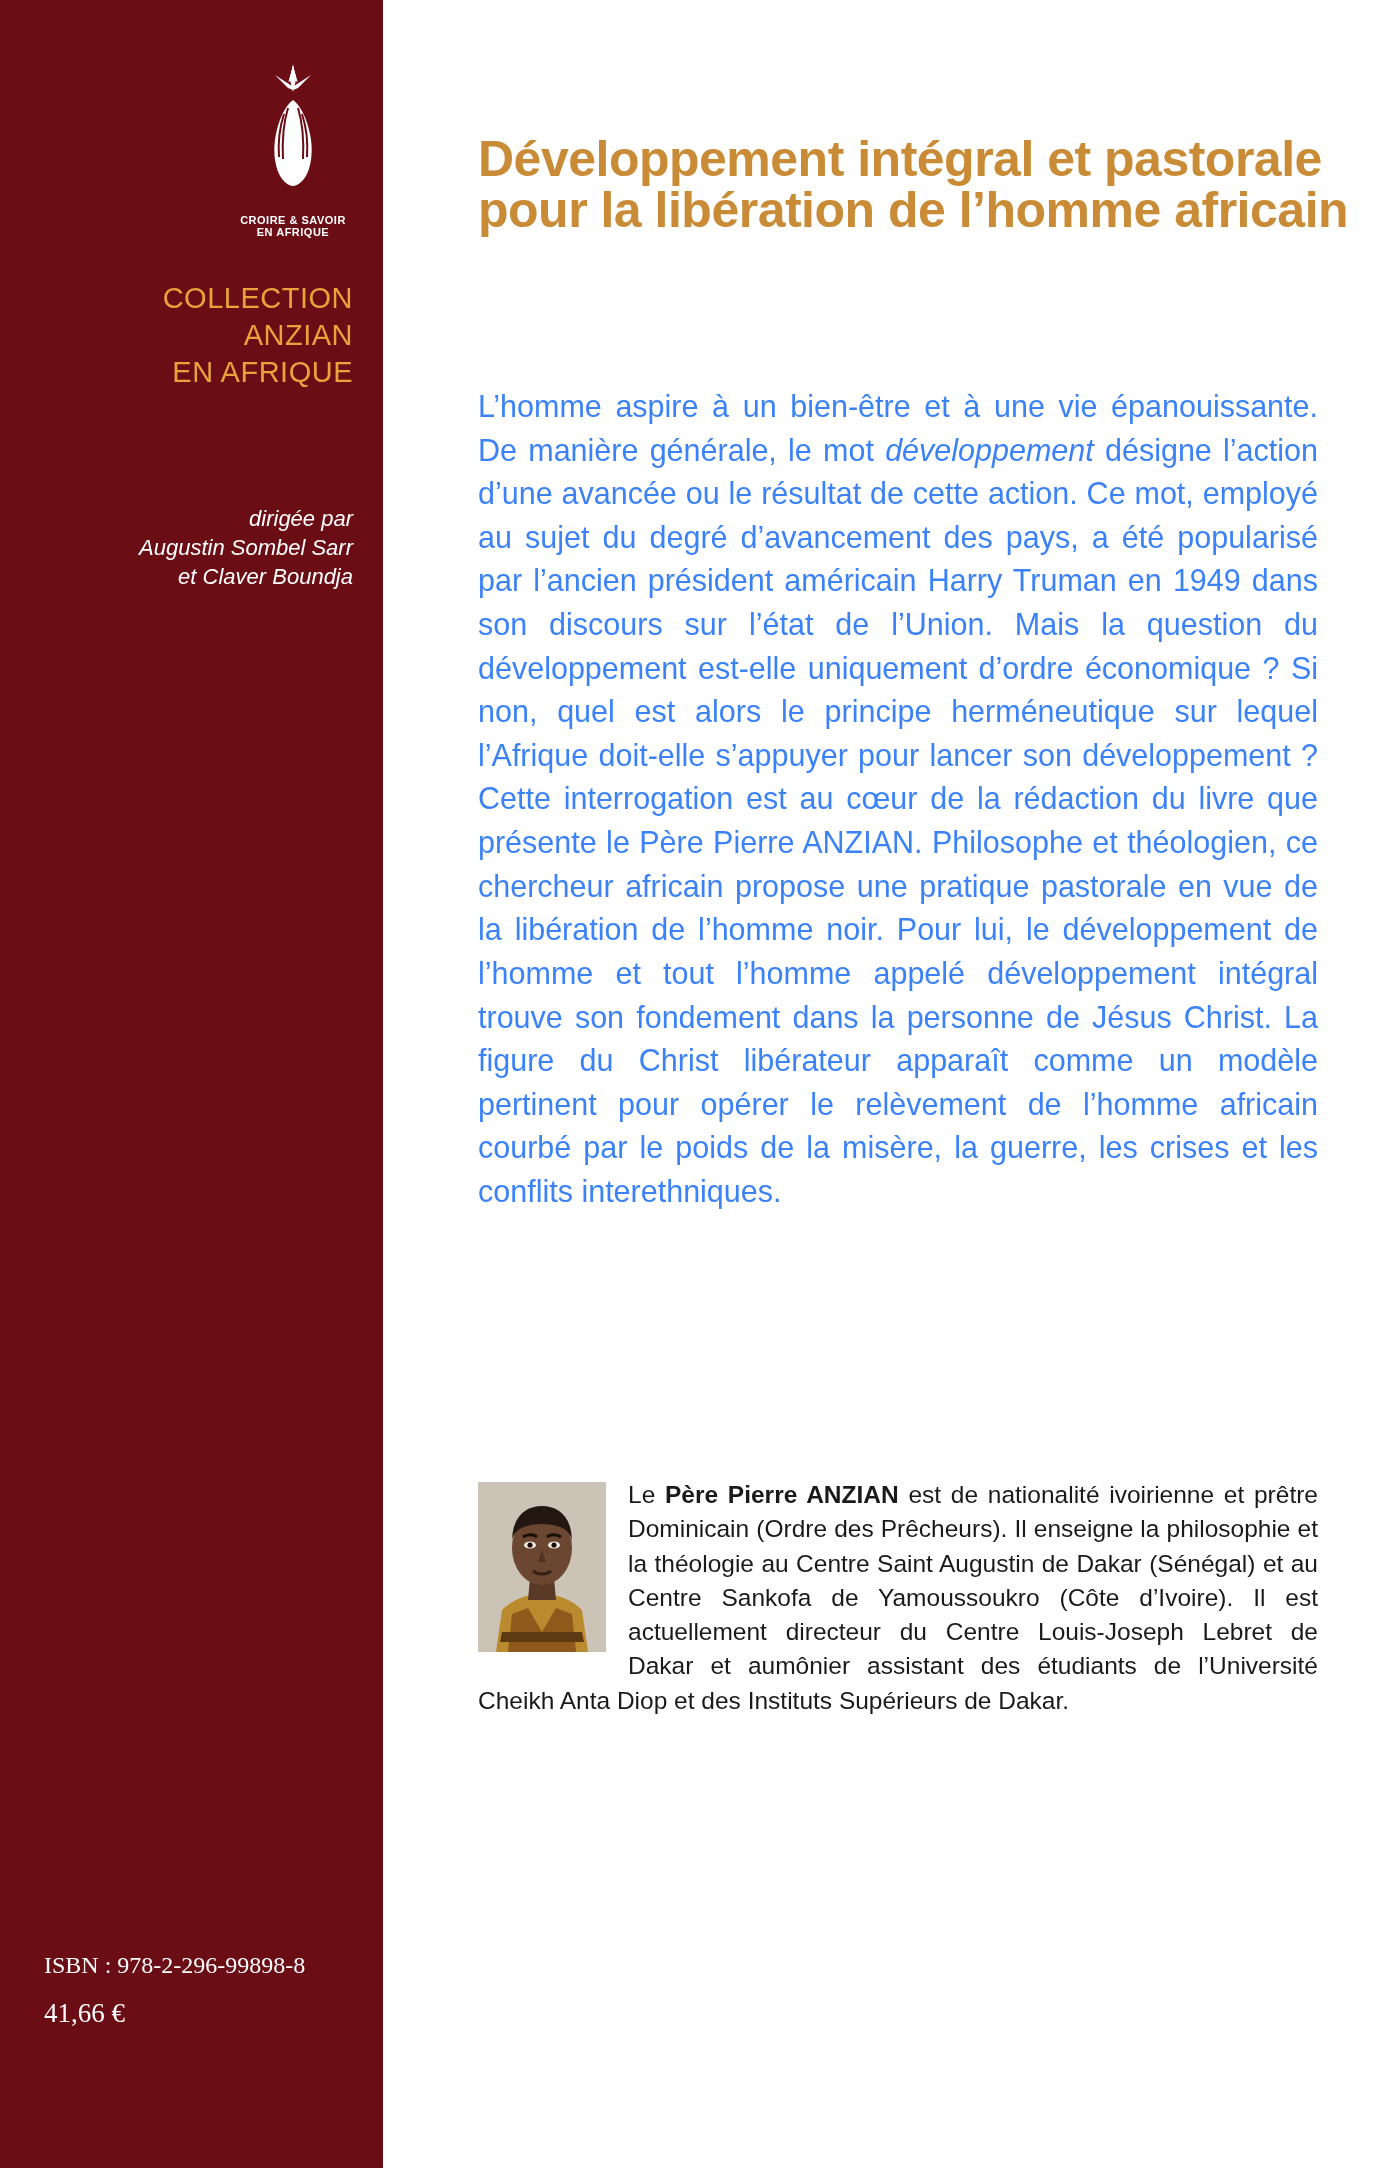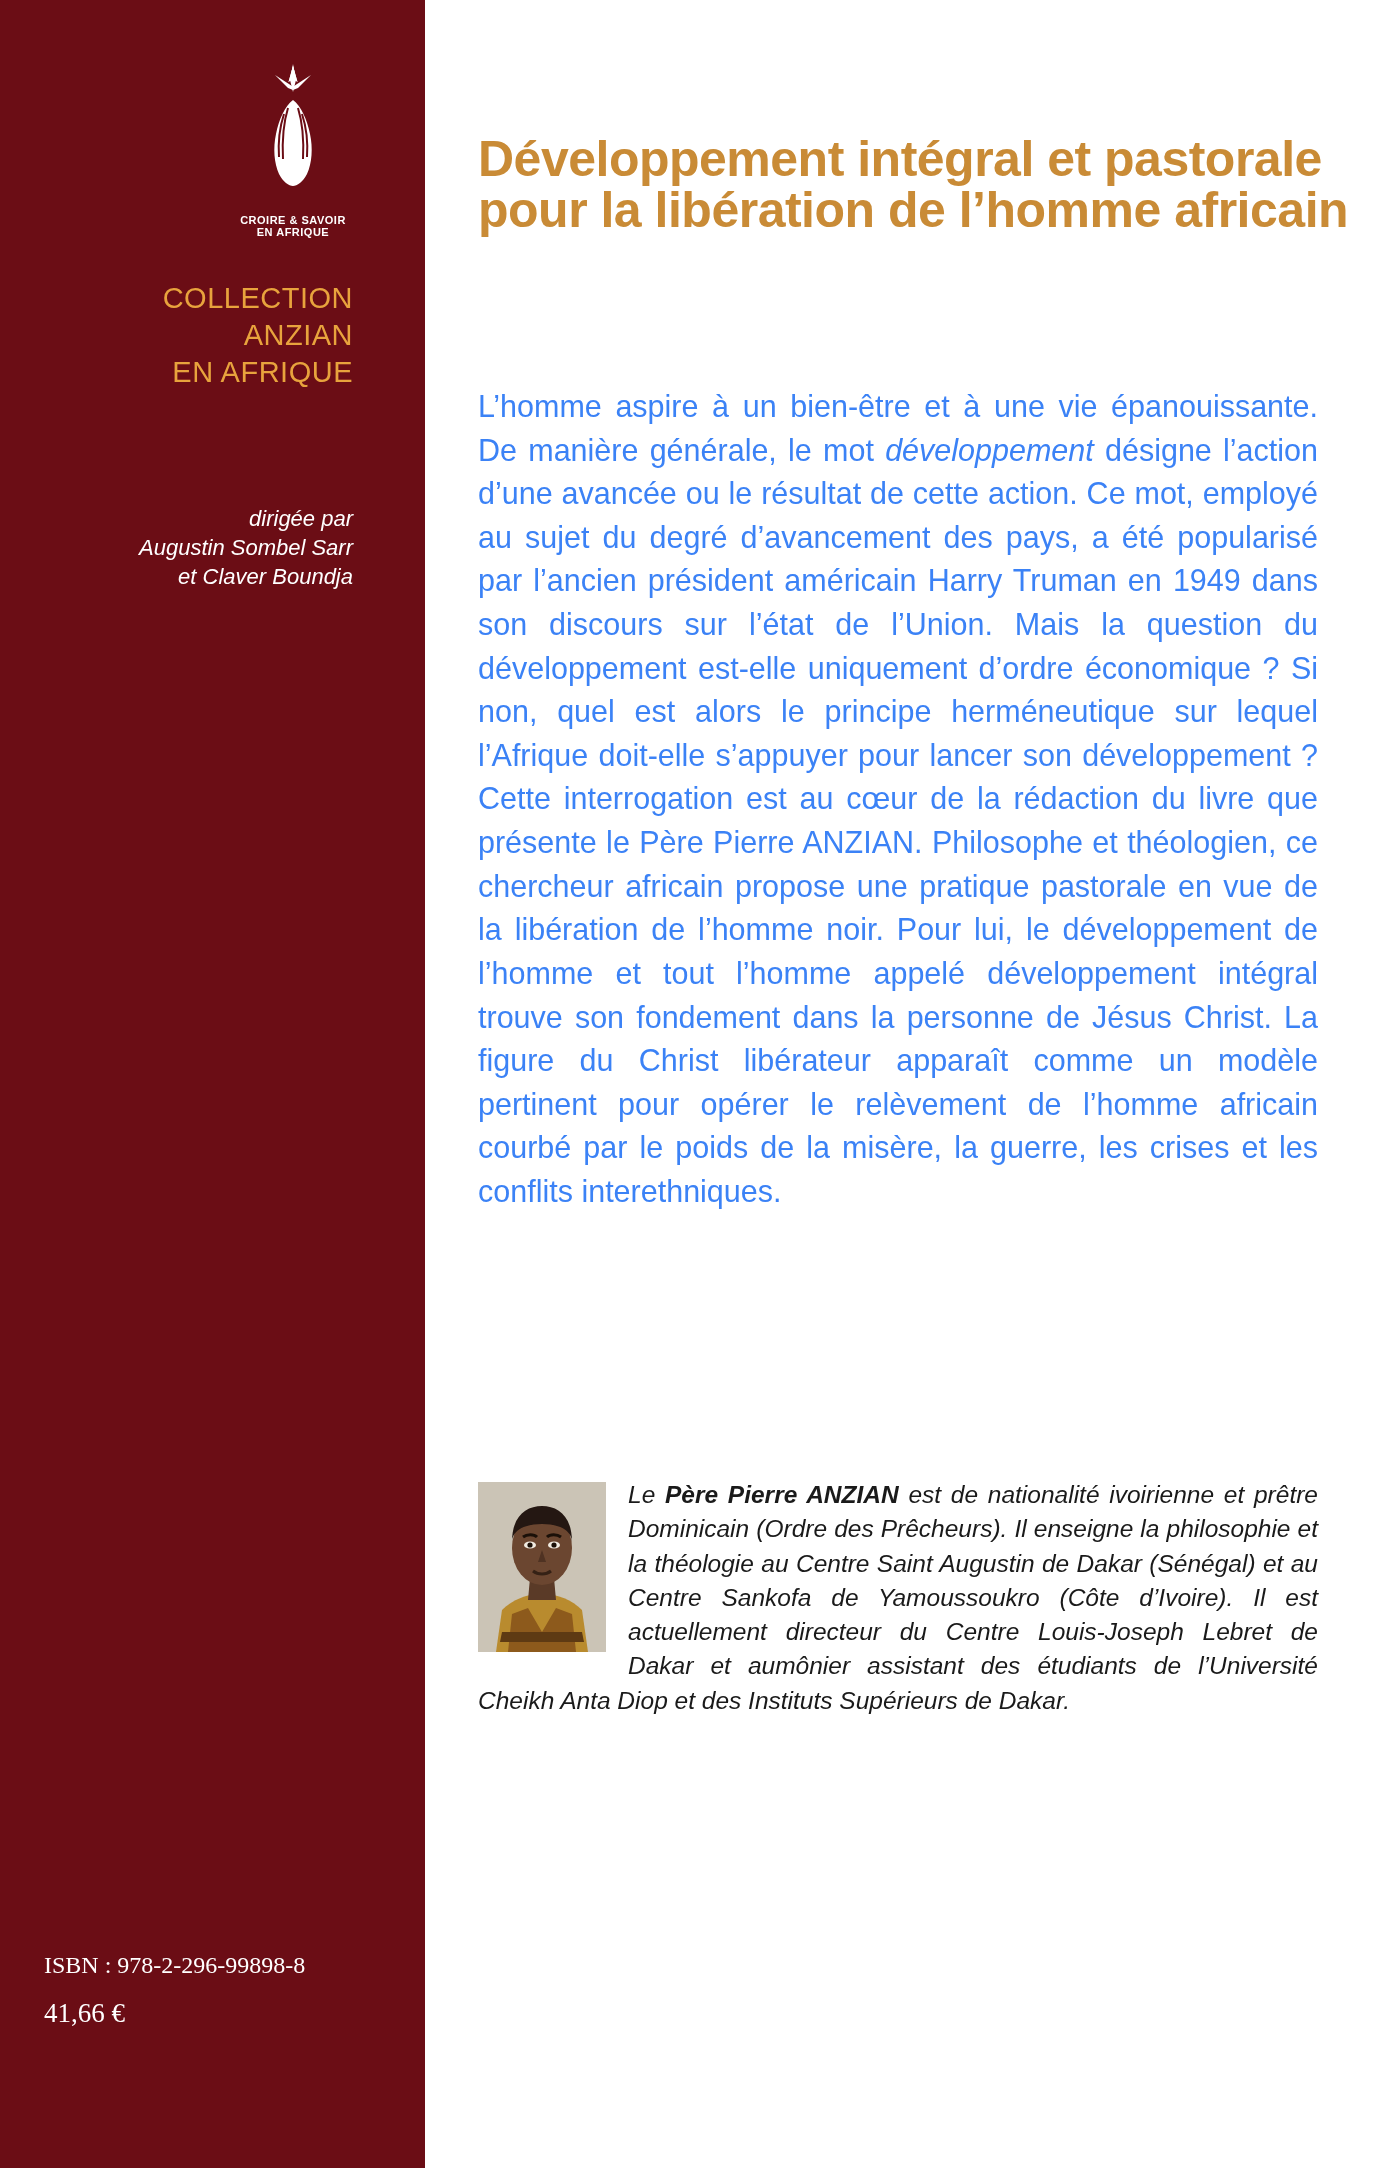--- a/index.html
+++ b/index.html
@@ -21,21 +21,20 @@
     height: 2168px;
     background: #ffffff;
   }
   
   .spine {
     position: absolute;
     left: 0; top: 0;
     width: 383px;
     height: 2168px;
     background: #6b0d15;
-    padding-left: 42px;
   }
   .spine-inner {
     position: absolute;
     left: 0; top: 0;
     width: 383px;
     height: 2168px;
   }
   .logo-box {
     position: absolute;
     left: 235px;
@@ -142,21 +141,20 @@
     height: 170px;
     margin: 4px 22px 4px 0;
     position: relative;
     overflow: hidden;
     background: #cfc9be;
   }
   .bio-text {
     color: #1a1a1a;
     font-size: 24.5px;
     line-height: 1.40;
-    font-style: italic;
     text-align: justify;
   }
   .bio-text b { font-weight: bold; }
 </style>
 </head>
 <body>
 
 <div class="page">
 
   <div class="spine">

